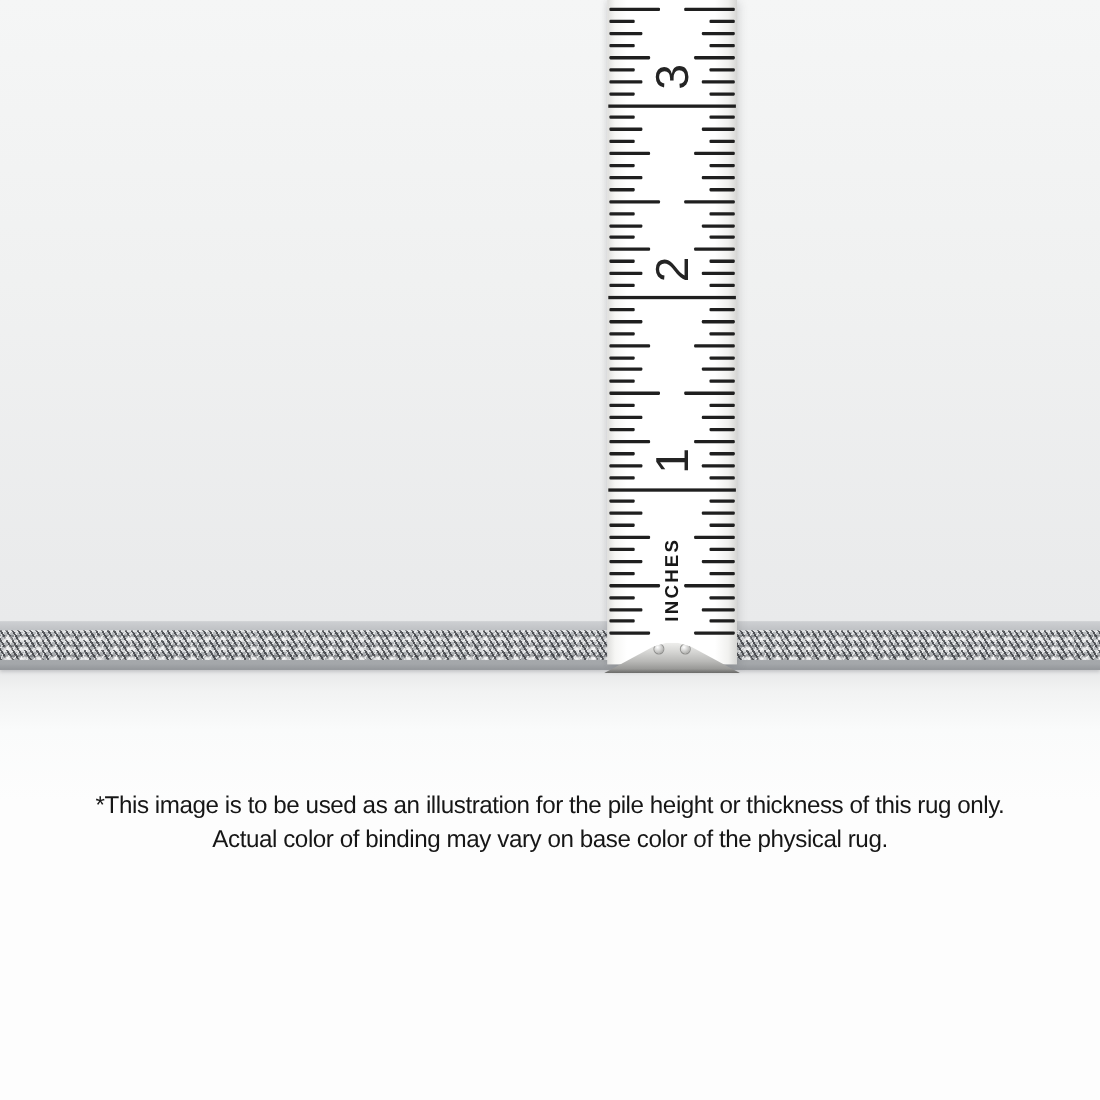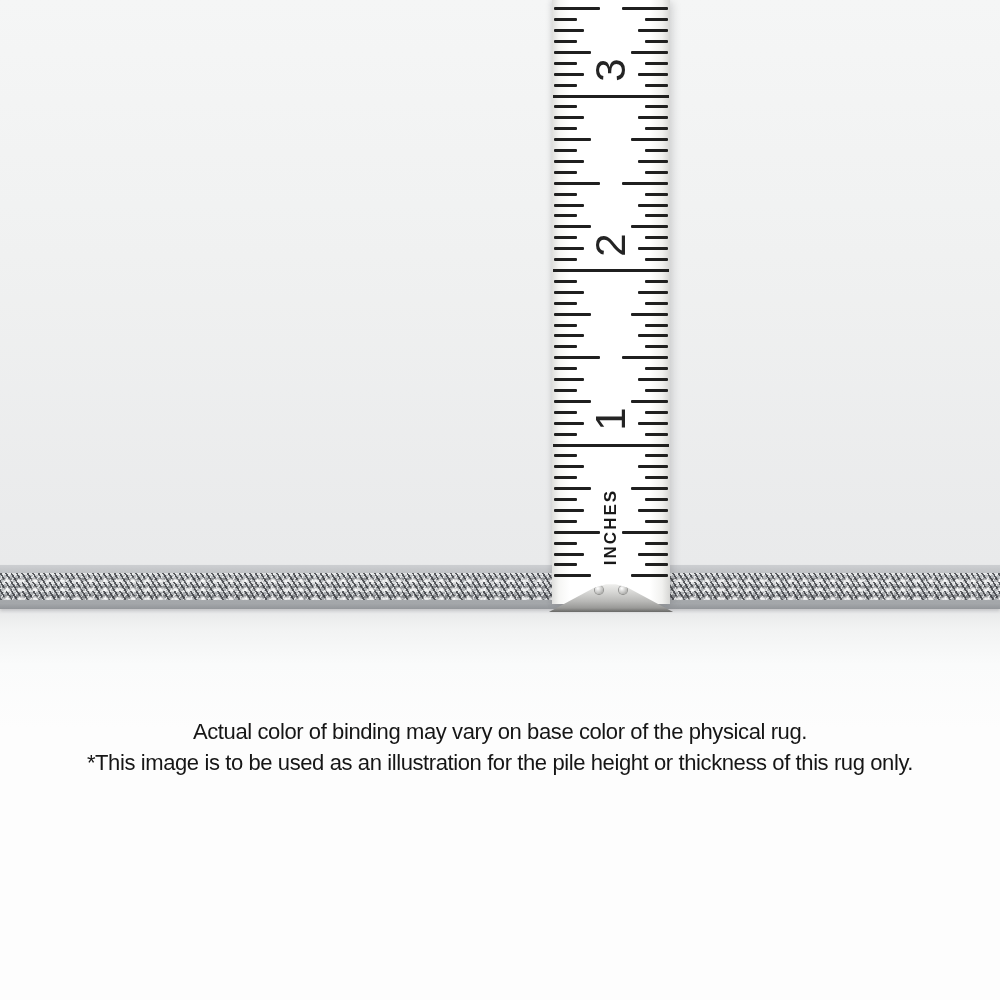--- a/index.html
+++ b/index.html
@@ -224,15 +224,15 @@
     </div>
   <div class="unit-label">INCHES</div>
 </div>
 
 <div class="metal-tip">
   <div class="rivet r1"></div>
   <div class="rivet r2"></div>
 </div>
 
 <div class="caption">
+  <div>*This image is to be used as an illustration for the pile height or thickness of this rug only.</div>
   <div>Actual color of binding may vary on base color of the physical rug.</div>
-  <div>*This image is to be used as an illustration for the pile height or thickness of this rug only.</div>
 </div>
 
 </body></html>

